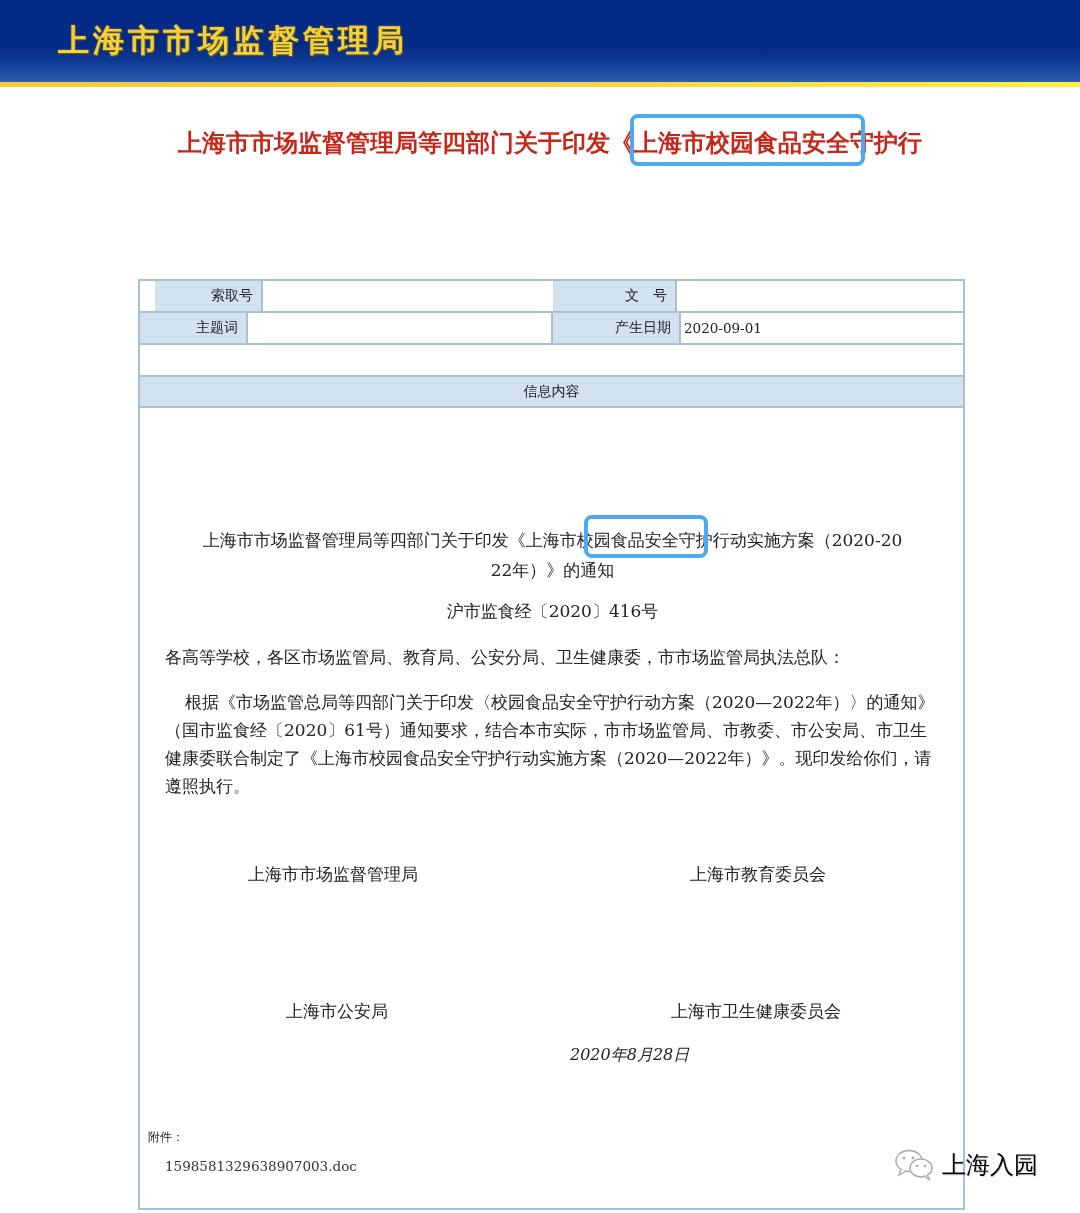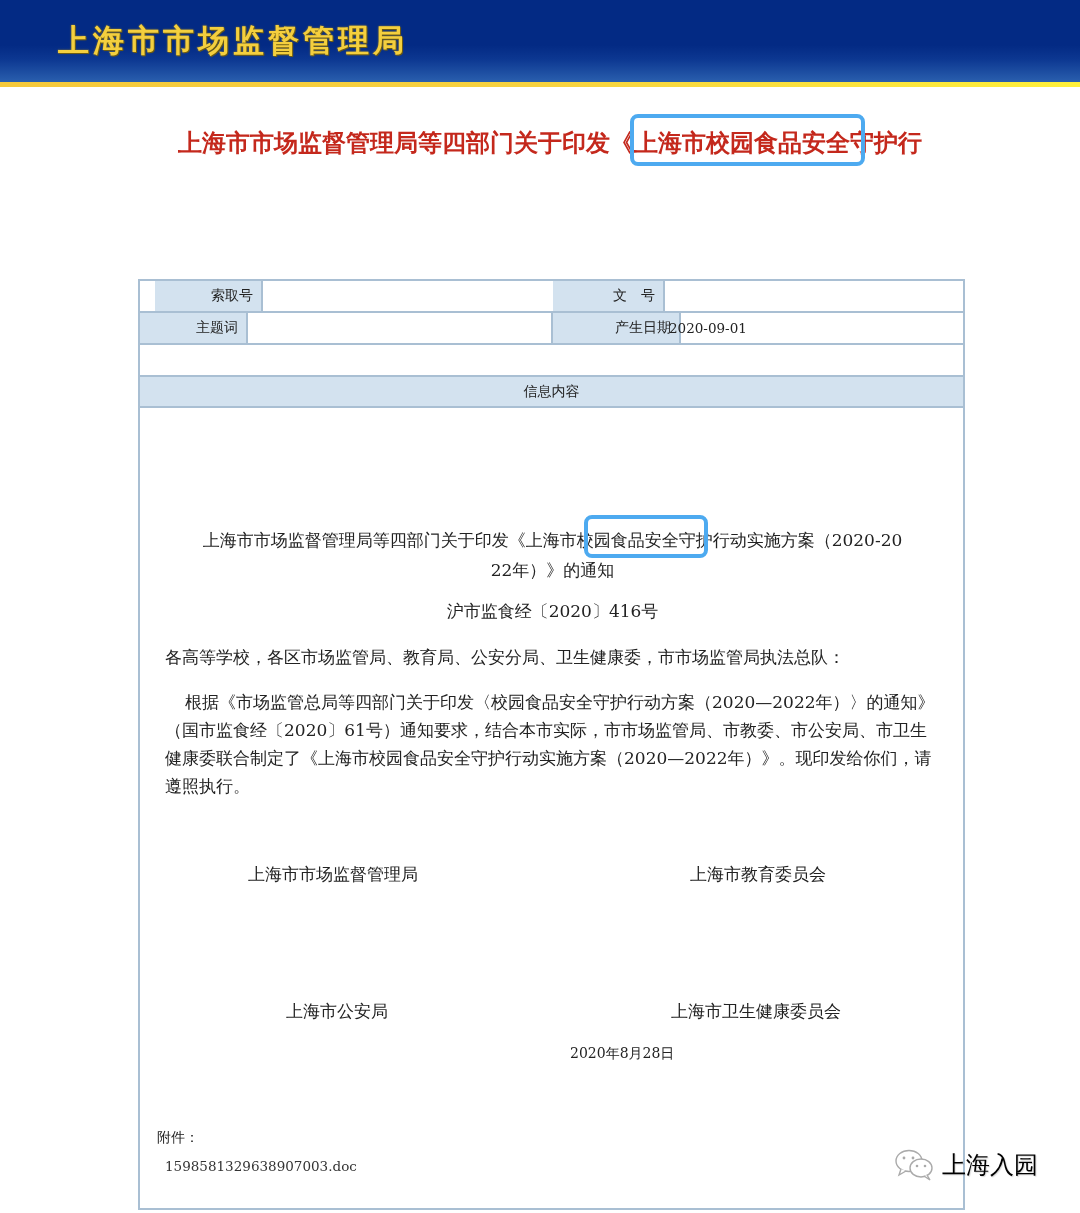--- a/index.html
+++ b/index.html
@@ -46,21 +46,21 @@
       background: #d3e2ef; justify-content: center; width: 100%; font-size: 14px;
     }
 
     
     .content { position: absolute; left: 165px; width: 775px; font-size: 17px; color: #222; }
     .doc-heading { top: 525px; text-align: center; line-height: 30px; }
     .doc-number { top: 600px; text-align: center; }
     .recipients { top: 646px; }
     .body-text { top: 688px; line-height: 28px; text-indent: 20px; }
     .signer { position: absolute; font-size: 17px; }
-    .attachment-label { position: absolute; left: 157px; top: 1129px; font-size: 14px; }
+    .attachment-label { position: absolute; left: 148px; top: 1129px; font-size: 12px; }
     .attachment-file { position: absolute; left: 165px; top: 1158px; font-size: 13.5px; color: #333; }
 
     .watermark {
       position: absolute; left: 894px; top: 1148px; display: flex; align-items: center; gap: 6px;
       color: #000000; font-size: 24px; font-family: "DejaVu Sans", sans-serif;
       text-shadow: 1px 1px 1px rgba(0,0,0,0.15);
     }
   </style>
 </head>
 <body>
@@ -71,27 +71,27 @@
 <div class="banner-stripe"></div>
 
 <div class="page-title">
   <div>上海市市场监督管理局等四部门关于印发《上海市校园食品安全守护行</div>
 </div>
 <div class="hl" style="left:630px; top:114px; width:235px; height:52px;"></div>
 
 <div class="info-table">
   <div class="row" style="top:0; height:32px;">
     <div class="cell label-cell" style="left:15px; width:108px;">索取号</div>
-    <div class="cell label-cell" style="left:413px; width:112px;">文　号</div>
+    <div class="cell label-cell" style="left:413px; width:124px;">文　号</div>
   </div>
   <div class="row" style="top:32px; height:32px;">
     <div class="cell label-cell" style="left:0; width:108px;">主题词</div>
     <div class="cell value-cell" style="left:108px; width:305px; border-right:2px solid #a9bfd3;"></div>
     <div class="cell label-cell" style="left:413px; width:128px;">产生日期</div>
-    <div class="cell value-cell" style="left:521px; width:302px;">2020-09-01</div>
+    <div class="cell value-cell" style="left:536px; width:302px;">2020-09-01</div>
   </div>
   <div class="row" style="top:64px; height:32px;"></div>
   <div class="row" style="top:96px; height:31px;">
     <div class="cell section-header" style="left:0;">信息内容</div>
   </div>
 </div>
 
 <div class="content doc-heading">
   <div>上海市市场监督管理局等四部门关于印发《上海市校园食品安全守护行动实施方案（2020-20</div>
   <div>22年）》的通知</div>
@@ -99,21 +99,21 @@
 <div class="hl" style="left:584px; top:515px; width:124px; height:43px;"></div>
 
 <div class="content doc-number">沪市监食经〔2020〕416号</div>
 <div class="content recipients">各高等学校，各区市场监管局、教育局、公安分局、卫生健康委，市市场监管局执法总队：</div>
 <div class="content body-text">根据《市场监管总局等四部门关于印发〈校园食品安全守护行动方案（2020—2022年）〉的通知》（国市监食经〔2020〕61号）通知要求，结合本市实际，市市场监管局、市教委、市公安局、市卫生健康委联合制定了《上海市校园食品安全守护行动实施方案（2020—2022年）》。现印发给你们，请遵照执行。</div>
 
 <div class="signer" style="left:248px; top:863px;">上海市市场监督管理局</div>
 <div class="signer" style="left:690px; top:863px;">上海市教育委员会</div>
 <div class="signer" style="left:286px; top:1000px;">上海市公安局</div>
 <div class="signer" style="left:671px; top:1000px;text-align:center;">上海市卫生健康委员会</div>
-<div class="signer" style="left:570px; top:1045px; font-size:14px;">2020年8月28日</div>
+<div class="signer" style="left:570px; top:1045px; font-size:16px;font-style:italic;">2020年8月28日</div>
 
 <div class="attachment-label">附件：</div>
 <a class="attachment-file">1598581329638907003.doc</a>
 
 <div class="watermark">
   <svg width="42" height="34" viewBox="0 0 42 34">
     <ellipse cx="15" cy="13" rx="13" ry="10.5" fill="#fff" stroke="#aaa" stroke-width="1.4"></ellipse>
     <path d="M7 21 L5 27 L12 23" fill="#fff" stroke="#aaa" stroke-width="1.4"></path>
     <circle cx="10" cy="10" r="1.4" fill="#aaa"></circle>
     <circle cx="19" cy="10" r="1.4" fill="#aaa"></circle>

